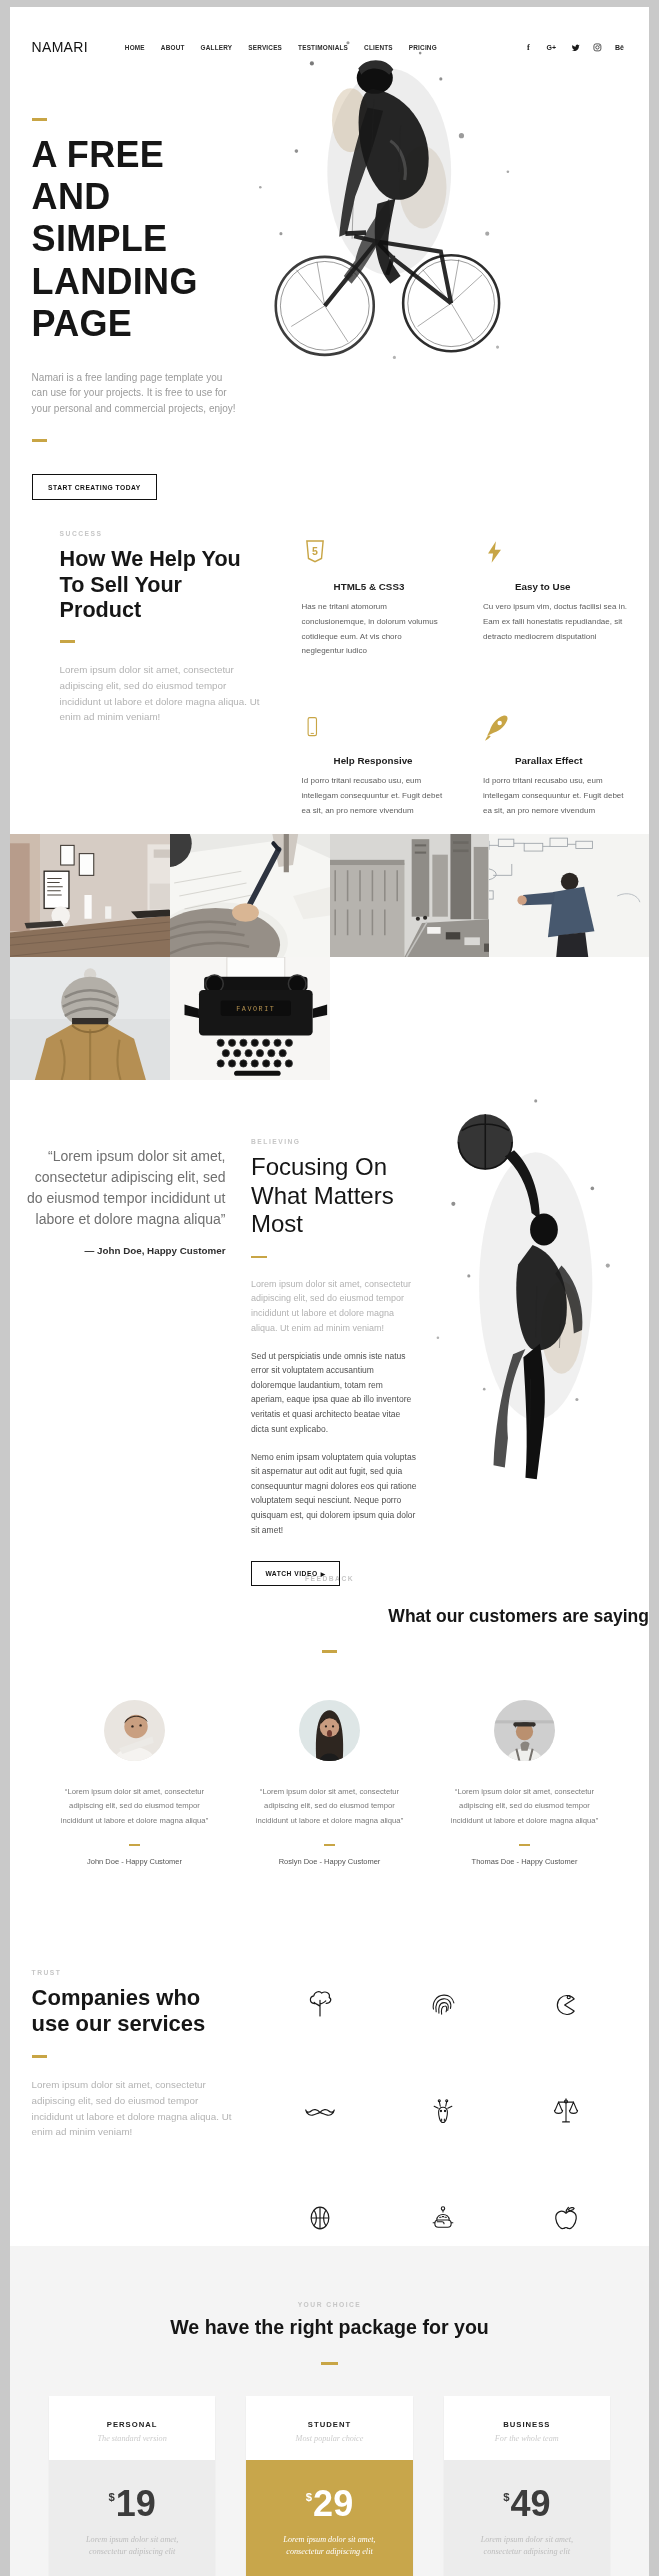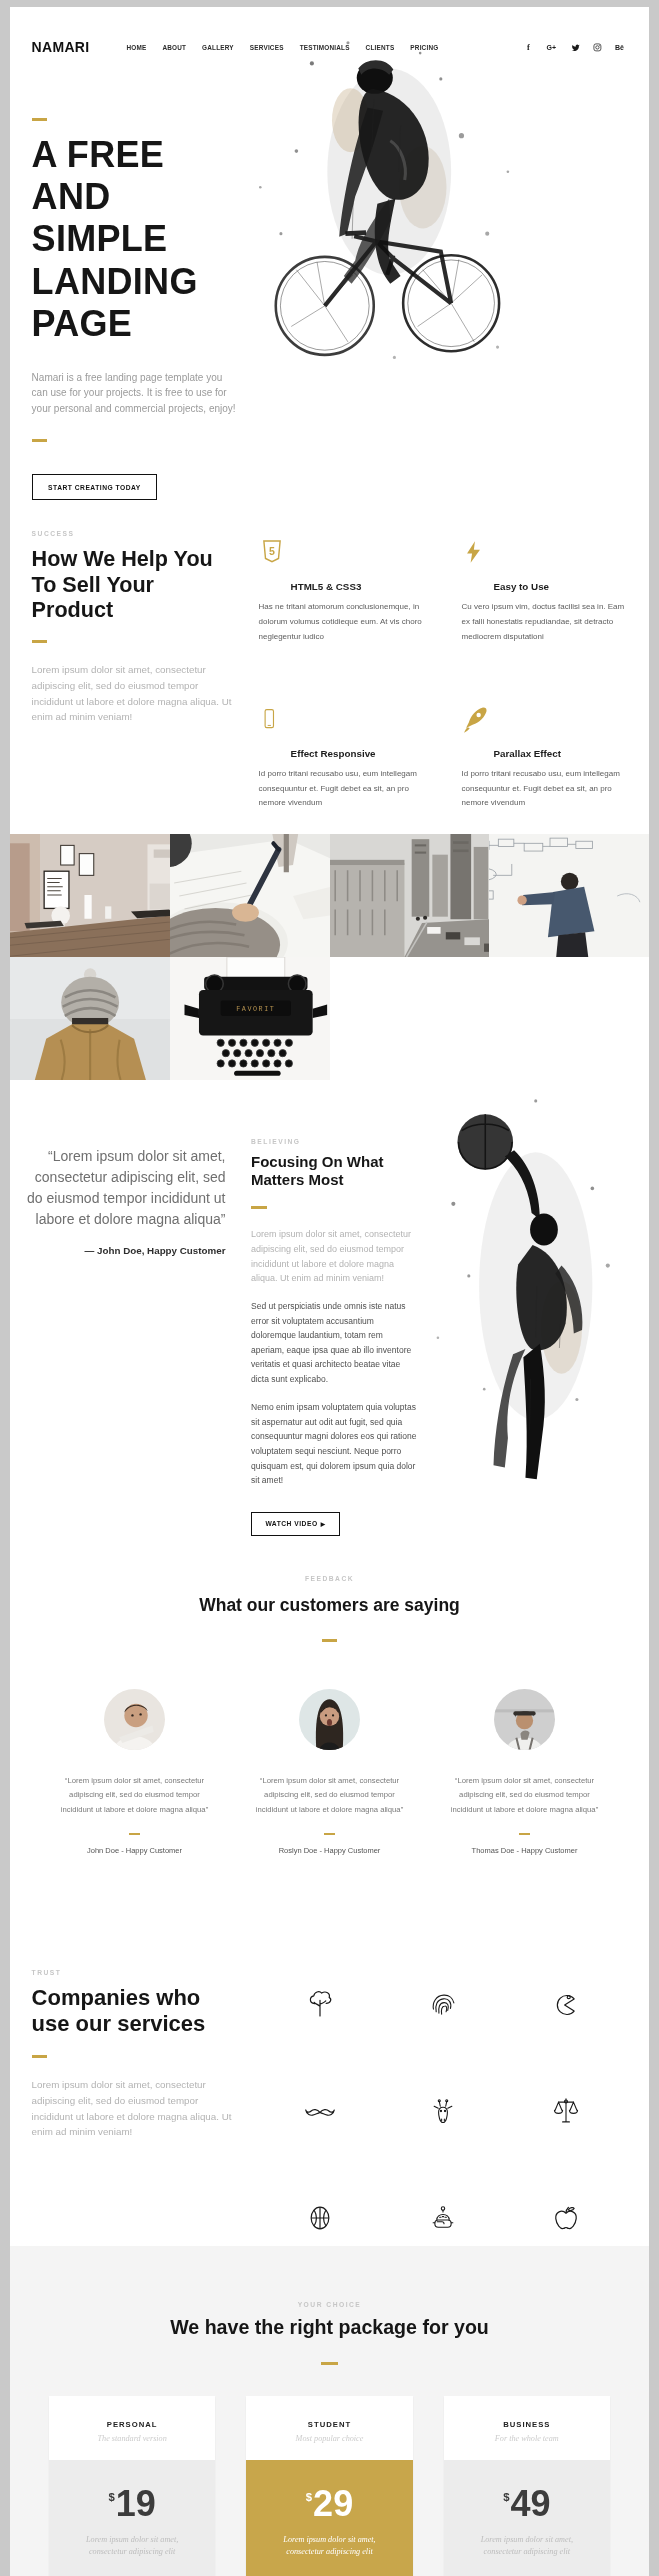--- a/index.html
+++ b/index.html
@@ -23,21 +23,21 @@
   .label {
     font-size: 6.7px; font-weight: bold; letter-spacing: 1.5px;
     color: #c6c6c6;
   }
   
   .site-header {
     height: 59px;
     padding: 21.6px 21.6px 0 21.6px;
     display: flex; align-items: center;
   }
-  .logo { font-size: 14px; font-weight: 700; letter-spacing: 0.3px; color:#111;text-align:right; }
+  .logo { font-size: 14px; font-weight: 400; letter-spacing: 0.3px; color:#111;text-align:right; }
   .nav { display: flex; gap: 16px; margin-left: 37px; }
   .nav a {
     font-size: 6.4px; font-weight: 700; color: #2b2b2b;
     text-decoration: none; letter-spacing: 0.2px; cursor: pointer;
   }
   .socials { display: flex; gap: 13px; margin-left: auto; align-items: center; }
   .socials .s-ic { width: 8.8px; height: 8.8px; display:block; cursor:pointer; }
   .socials .s-ic svg { width:100%; height:100%; }
   
   .hero { position: relative; height: 435px; }
@@ -50,48 +50,48 @@
   .hero-text .goldbar.second { margin-top: 23px; }
   .btn-outline {
     display: inline-block; border: 1px solid #111; background: transparent;
     font-family: "Liberation Sans", sans-serif;
     font-size: 6.7px; font-weight: 800; letter-spacing: 0.5px; color: #111;
     padding: 8.8px 15.5px; margin-top: 32px; cursor: pointer;
   }
   .hero-art { position: absolute; left: 209px; top: -49px; width: 325px; height: 392px; z-index: 1; }
   .hero-art svg { width:100%; height:100%; }
   
-  .services { height: 333px; padding: 29px 21.6px 0 21.6px; display: flex; gap: 27px; }
+  .services { height: 333px; padding: 29px 21.6px 0 21.6px; display: flex; gap: 42px; margin-left: 28px; }
   .services-left { width: 200px; flex: none; }
   .services-left h2 { font-size: 21.6px; line-height: 1.16; font-weight: 800; margin: 9.3px 0 18.5px 0; }
   .services-left .lead { margin-top: 19.6px; font-size: 9.8px; line-height: 1.6; color: #b3b3b3; }
   .features { flex: 1; display: grid; grid-template-columns: 1fr 1fr; column-gap: 37px; row-gap: 37px; padding-top: 7.2px; }
   .feature .f-icon { height: 30px; }
   .feature h3 { font-size: 9.8px; font-weight: 800; color: #1d1d1d; margin: 13.4px 0 8.2px 0; padding-left: 32px; }
   .feature p { font-size: 8px; line-height: 1.85; color: #5d5d5d; }
   
   .gallery { display: grid; grid-template-columns: repeat(4, 1fr); }
   .g-cell { height: 123px; overflow: hidden; cursor: pointer; }
   .g-cell svg { width: 100%; height: 100%; display:block; }
   
   .believing { position: relative; height: 459px; }
   .quote-col { position: absolute; left: 15.5px; top: 66px; width: 200px; text-align: right; }
   .quote-col .quote { font-size: 14px; line-height: 1.5; color: #6f6f6f; }
   .quote-col .attr { margin-top: 14.4px; font-size: 9.8px; font-weight: 700; color: #2e2e2e; }
   .believe-col { position: absolute; left: 241px; top: 58px; width: 166px; }
-  .believe-col h2 { font-size: 15px; line-height: 1.18; font-weight: 700; margin: 8.2px 0 17.5px 0; }
+  .believe-col h2 { font-size: 24px; line-height: 1.18; font-weight: 400; margin: 8.2px 0 17.5px 0; }
   .believe-col .lead { margin-top: 18.5px; font-size: 9px; line-height: 1.62; color: #b3b3b3; }
   .believe-col p.body { margin-top: 13.4px; font-size: 8.5px; line-height: 1.72; color: #4f4f4f; }
   .believe-col .btn-outline { margin-top: 24px; padding: 7.7px 13.4px; }
   .play-glyph { font-size: 5.7px; margin-left: 3.1px; }
   .believe-art { position: absolute; right: 0; top: -10.3px; width: 242px; height: 453px; }
   .believe-art svg { width:100%; height:100%; }
   
   .testimonials { height: 381px; text-align: center; padding-top: 36px; }
-  .testimonials h2 { font-size: 17.5px; font-weight: 800; margin-top: 13px; }
+  .testimonials h2 { font-size: 17.5px; font-weight: 800; margin-top: 24px; text-align: right; }
   .testimonials .goldbar { width: 14.4px; height: 2.6px; margin-top: 23px; }
   .t-cards { display: flex; padding: 0 27px; margin-top: 0; }
   .t-card { flex: 1; padding: 0 15.5px; }
   .avatar { width: 61px; height: 61px; border-radius: 50%; overflow: hidden; margin: 47px auto 24px auto; }
   .avatar svg { width: 100%; height: 100%; display:block; }
   .t-quote { font-size: 7.7px; line-height: 1.9; color: #7a7a7a; }
   .t-dash { width: 11.3px; height: 2.1px; background: #c8a545; margin: 15.5px auto 10.3px auto; }
   .t-name { font-size: 7.5px; color: #555; }
   
   .clients { height: 326px; padding: 49px 21.6px 0 21.6px; display: flex; gap: 27px; }
@@ -235,21 +235,21 @@
         <h3>Easy to Use</h3>
         <p>Cu vero ipsum vim, doctus facilisi sea in. Eam ex falli honestatis repudiandae, sit detracto mediocrem disputationi</p>
       </div>
       <div class="feature">
         <div class="f-icon">
           <svg viewBox="0 0 64 64" width="20.6" height="30">
               <rect x="19" y="3" width="26" height="56" rx="5" fill="none" stroke="#c8a545" stroke-width="3.5"></rect>
               <path d="M27 52 h10" stroke="#c8a545" stroke-width="3"></path>
             </svg>
         </div>
-        <h3>Effect Responsive</h3>
+        <h3>Help Responsive</h3>
         <p>Id porro tritani recusabo usu, eum intellegam consequuntur et. Fugit debet ea sit, an pro nemore vivendum</p>
       </div>
       <div class="feature">
         <div class="f-icon">
           <svg viewBox="0 0 64 64" width="26" height="30">
               <path d="M50 4 C36 8 22 22 17 40 L10 54 L26 46 C44 41 56 26 60 14 C62 7 58 3 50 4 Z" fill="#c8a545"></path>
               <circle cx="41" cy="22" r="5.5" fill="#fff"></circle>
               <path d="M14 52 C9 56 7 62 5 66 C11 63 16 59 19 55 Z" fill="#c8a545"></path>
             </svg>
         </div>

